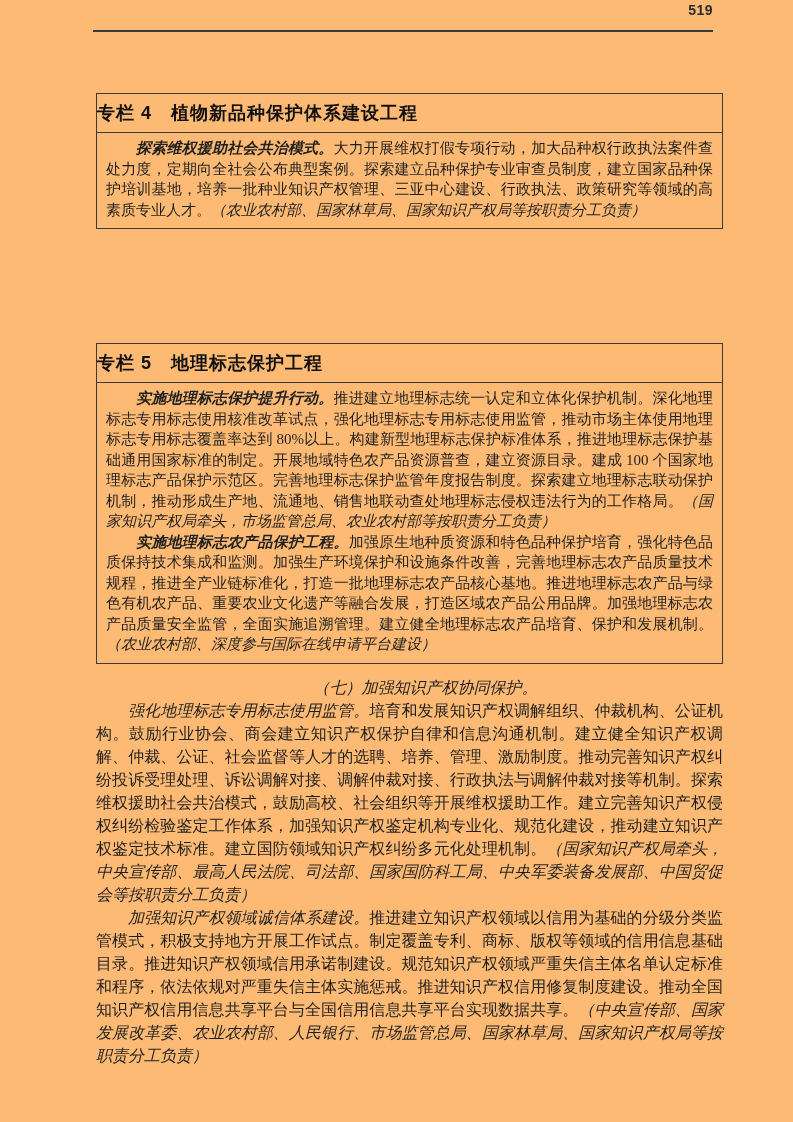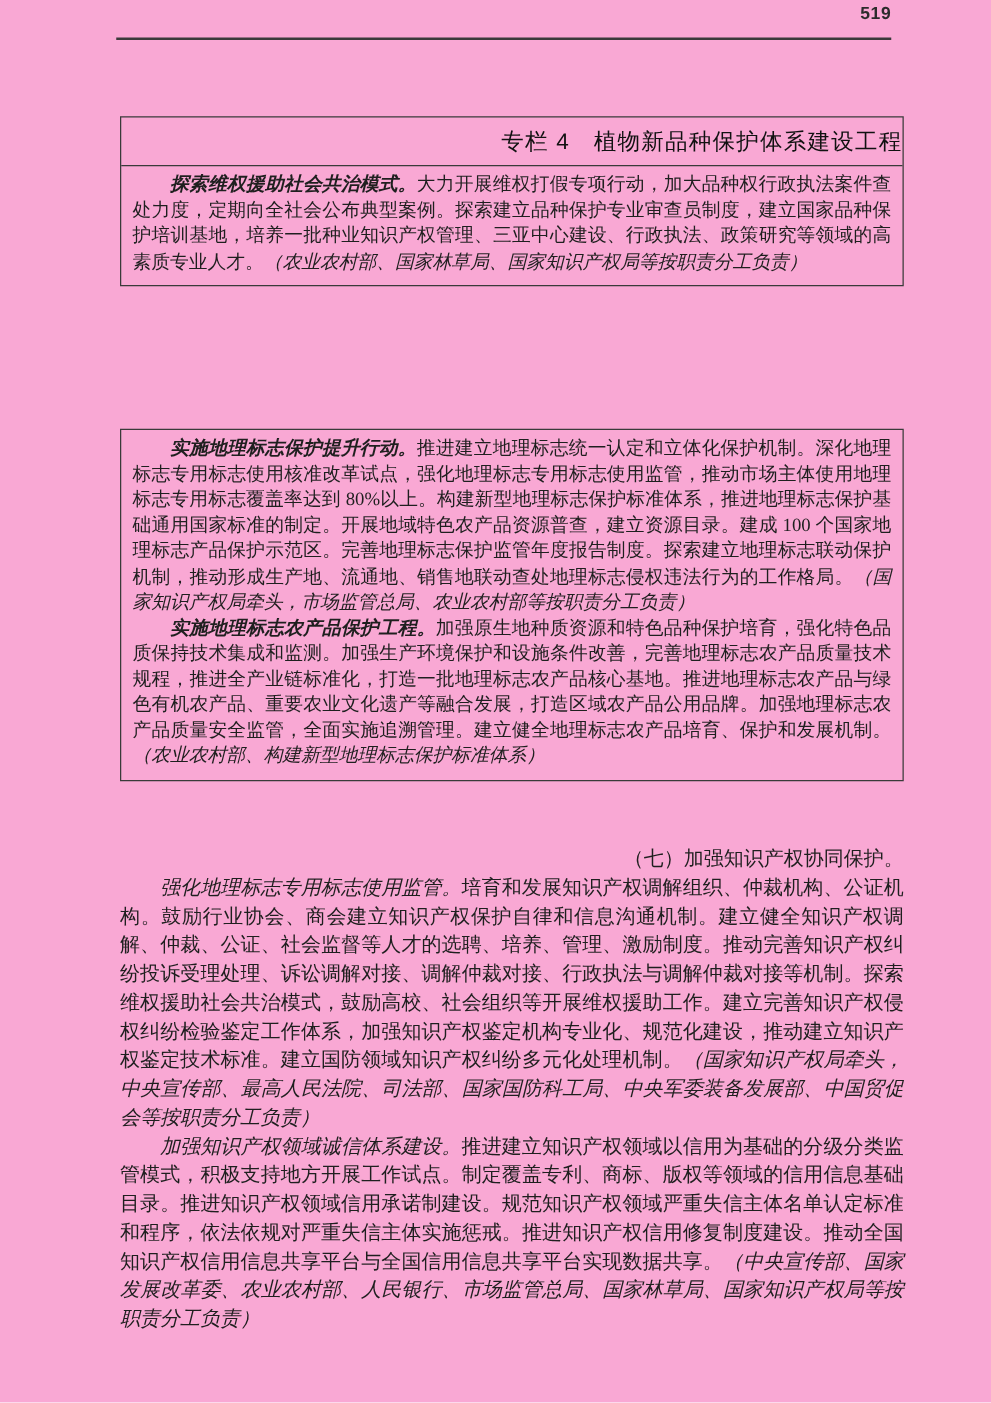--- a/index.html
+++ b/index.html
@@ -1,20 +1,20 @@
 <!DOCTYPE html>
 <html><head>
 <meta charset="utf-8">
 <style>
   html, body { margin: 0; padding: 0; background: #ffffff; }
   .page {
     position: relative;
     width: 793px;
     height: 1122px;
-    background: #f9a8d4;
+    background: #fdba74;
     font-family: "Liberation Serif", serif;
     color: #1f1f1f;
     overflow: hidden;
   }
   .pagenum {
     position: absolute;
     top: 2px;
     right: 80px;
     font-family: "Liberation Sans", sans-serif;
     font-size: 14px;
@@ -35,23 +35,23 @@
     left: 96px;
     width: 627px;
     border: 1.5px solid #3a3a3a;
     box-sizing: border-box;
   }
   .panel-4 { top: 93px; }
   .panel-5 { top: 343px; }
   .panel-title {
     height: 38px;
     line-height: 38px;
-    text-align: right;
+    text-align: left;
     font-family: "Liberation Sans", sans-serif;
-    font-weight: normal;
+    font-weight: bold;
     font-size: 18px;
     color: #111;
     border-bottom: 1.5px solid #3a3a3a;
     letter-spacing: 1px;
   }
   .panel-body {
     padding: 5px 9px 8px 9px;
     font-size: 15px;
     line-height: 20.5px;
     text-align: justify;
@@ -62,41 +62,42 @@
   .main {
     position: absolute;
     left: 96px;
     top: 676px;
     width: 627px;
     font-size: 16px;
     line-height: 23px;
     text-align: justify;
   }
   .main p { margin: 0; text-indent: 2em; }
-  .main .heading { text-align: right; }
+  .main .heading { font-style: italic; text-align: center; }
 </style>
 </head>
 <body>
 
 <div class="page">
 
   <div class="pagenum">519</div>
   <div class="toprule"></div>
 
   <section class="panel panel-4">
     <div class="panel-title">专栏 4　植物新品种保护体系建设工程</div>
     <div class="panel-body">
       <p><span class="lead">探索维权援助社会共治模式。</span><span>大力开展维权打假专项行动，加大品种权行政执法案件查处力度，定期向全社会公布典型案例。探索建立品种保护专业审查员制度，建立国家品种保护培训基地，培养一批种业知识产权管理、三亚中心建设、行政执法、政策研究等领域的高素质专业人才。</span><span class="kai">（农业农村部、国家林草局、国家知识产权局等按职责分工负责）</span></p>
     </div>
   </section>
 
   <section class="panel panel-5">
+    <div class="panel-title">专栏 5　地理标志保护工程</div>
     <div class="panel-body">
       <p><span class="lead">实施地理标志保护提升行动。</span><span>推进建立地理标志统一认定和立体化保护机制。深化地理标志专用标志使用核准改革试点，强化地理标志专用标志使用监管，推动市场主体使用地理标志专用标志覆盖率达到 80%以上。构建新型地理标志保护标准体系，推进地理标志保护基础通用国家标准的制定。开展地域特色农产品资源普查，建立资源目录。建成 100 个国家地理标志产品保护示范区。完善地理标志保护监管年度报告制度。探索建立地理标志联动保护机制，推动形成生产地、流通地、销售地联动查处地理标志侵权违法行为的工作格局。</span><span class="kai">（国家知识产权局牵头，市场监管总局、农业农村部等按职责分工负责）</span></p>
-      <p><span class="lead">实施地理标志农产品保护工程。</span><span>加强原生地种质资源和特色品种保护培育，强化特色品质保持技术集成和监测。加强生产环境保护和设施条件改善，完善地理标志农产品质量技术规程，推进全产业链标准化，打造一批地理标志农产品核心基地。推进地理标志农产品与绿色有机农产品、重要农业文化遗产等融合发展，打造区域农产品公用品牌。加强地理标志农产品质量安全监管，全面实施追溯管理。建立健全地理标志农产品培育、保护和发展机制。</span><span class="kai">（农业农村部、构建新型地理标志保护标准体系）</span></p>
+      <p><span class="lead">实施地理标志农产品保护工程。</span><span>加强原生地种质资源和特色品种保护培育，强化特色品质保持技术集成和监测。加强生产环境保护和设施条件改善，完善地理标志农产品质量技术规程，推进全产业链标准化，打造一批地理标志农产品核心基地。推进地理标志农产品与绿色有机农产品、重要农业文化遗产等融合发展，打造区域农产品公用品牌。加强地理标志农产品质量安全监管，全面实施追溯管理。建立健全地理标志农产品培育、保护和发展机制。</span><span class="kai">（农业农村部、深度参与国际在线申请平台建设）</span></p>
     </div>
   </section>
 
   <div class="main">
     <p class="heading">（七）加强知识产权协同保护。</p>
     <p><span class="kai">强化地理标志专用标志使用监管。</span><span>培育和发展知识产权调解组织、仲裁机构、公证机构。鼓励行业协会、商会建立知识产权保护自律和信息沟通机制。建立健全知识产权调解、仲裁、公证、社会监督等人才的选聘、培养、管理、激励制度。推动完善知识产权纠纷投诉受理处理、诉讼调解对接、调解仲裁对接、行政执法与调解仲裁对接等机制。探索维权援助社会共治模式，鼓励高校、社会组织等开展维权援助工作。建立完善知识产权侵权纠纷检验鉴定工作体系，加强知识产权鉴定机构专业化、规范化建设，推动建立知识产权鉴定技术标准。建立国防领域知识产权纠纷多元化处理机制。</span><span class="kai">（国家知识产权局牵头，中央宣传部、最高人民法院、司法部、国家国防科工局、中央军委装备发展部、中国贸促会等按职责分工负责）</span></p>
     <p><span class="kai">加强知识产权领域诚信体系建设。</span><span>推进建立知识产权领域以信用为基础的分级分类监管模式，积极支持地方开展工作试点。制定覆盖专利、商标、版权等领域的信用信息基础目录。推进知识产权领域信用承诺制建设。规范知识产权领域严重失信主体名单认定标准和程序，依法依规对严重失信主体实施惩戒。推进知识产权信用修复制度建设。推动全国知识产权信用信息共享平台与全国信用信息共享平台实现数据共享。</span><span class="kai">（中央宣传部、国家发展改革委、农业农村部、人民银行、市场监管总局、国家林草局、国家知识产权局等按职责分工负责）</span></p>
   </div>
 
 </div>

